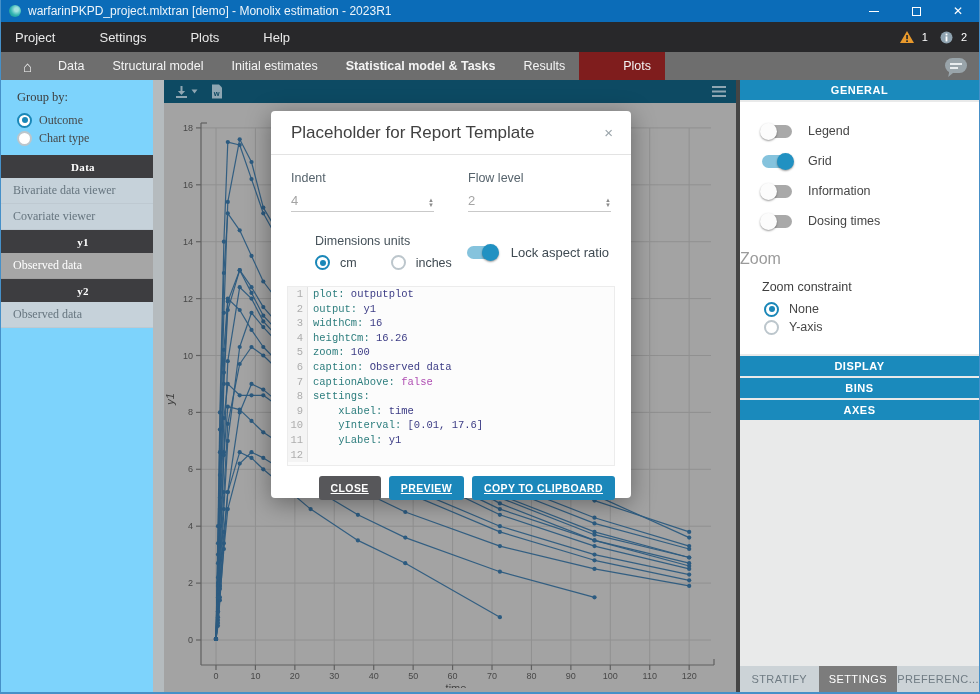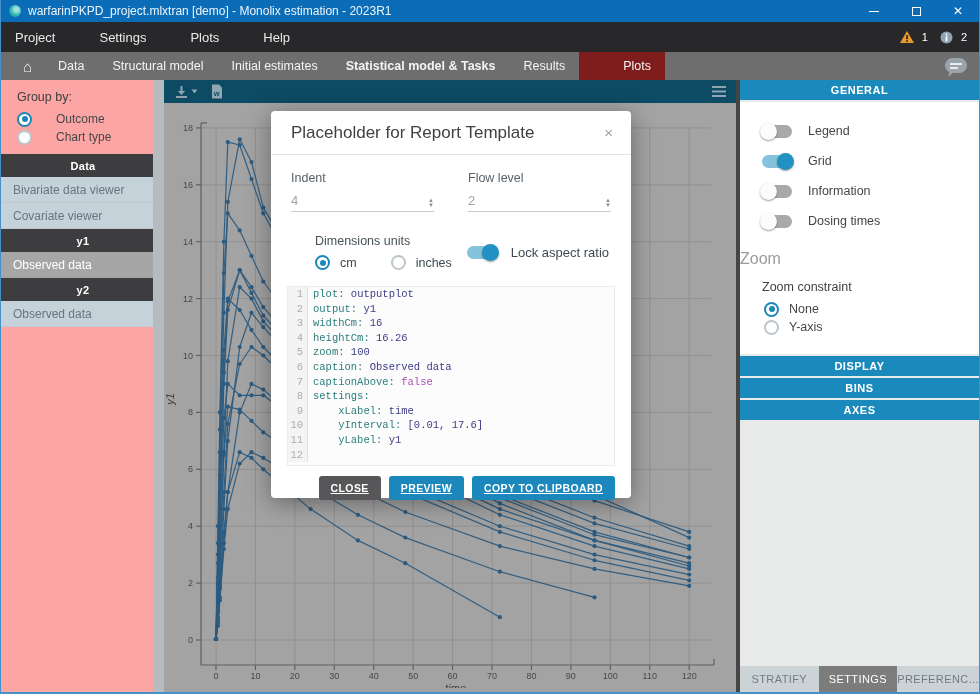--- a/index.html
+++ b/index.html
@@ -30,24 +30,24 @@
   .tabbar { position:absolute; left:0; top:52px; width:100%; height:28px; background:#6e6e6e; display:flex; align-items:stretch; color:#f4f4f4; font-size:12.5px; }
   .tab { display:flex; align-items:center; padding:0 14px; white-space:nowrap; }
   .tab.home { padding:0 12px 0 22px; font-size:15px; }
   .tab.emph { font-weight:bold; }
   .tab.active { background:#7f1d1d;padding-left:44px; }
   .chat-bubble { position:absolute; right:12px; top:6px; width:22px; height:15px; background:#99a4aa; border-radius:8px; }
   .chat-bubble::after { content:""; position:absolute; left:4px; bottom:-4px; border:4px solid transparent; border-top-color:#99a4aa; border-left-color:#99a4aa; transform:skewX(-12deg); }
   .chat-bubble i { position:absolute; left:5px; width:12px; height:1.5px; background:#e8ecee; display:block; }
   .chat-bubble i.l1 { top:5px; } .chat-bubble i.l2 { top:9px; width:8px; }
   
-  .sidebar { position:absolute; left:0; top:80px; width:164px; bottom:0; background:#fca5a5; font-size:12px; color:#444; }
+  .sidebar { position:absolute; left:0; top:80px; width:164px; bottom:0; background:#7dd3fc; font-size:12px; color:#444;font-family:Liberation Serif, serif; }
   .groupby { padding:10px 0 8px 16px; }
   .gb-label { font-size:12.5px; color:#3d3d3d; margin-bottom:6px; }
-  .gb-opt { display:flex; align-items:center; gap:24px; margin:3px 0 7px " -6px"; margin-left:-6px; padding-left:6px; height:18px; color:#474747; }
+  .gb-opt { display:flex; align-items:center; gap:7px; margin:3px 0 7px " -6px"; margin-left:-6px; padding-left:6px; height:18px; color:#474747; }
   .sec-header { height:23px; background:#3d3d40; color:#fff; font-size:11px; font-weight:bold; display:flex; align-items:center; justify-content:center; letter-spacing:.3px; }
   .side-item { height:26px; background:#c6d2da; color:#66757f; display:flex; align-items:center; padding-left:12px; border-bottom:1px solid rgba(0,0,0,.04); }
   .side-item.selected { background:#a6a6a6; color:#ffffff; }
   .v-divider-left { position:absolute; left:152px; top:80px; width:11px; bottom:0; background:#b5bbbe; }
   
   .chart-panel { position:absolute; left:163px; top:80px; width:572px; bottom:0; background:#a3a3a3; }
   .chart-toolbar { position:absolute; left:0; top:0; width:100%; height:23px; background:#0d4a63; display:flex; align-items:center; gap:12px; padding:0 10px; }
   .tb-icon { display:flex; align-items:center; gap:2px; }
   .tb-right { margin-left:auto; }
   .chart-svg-wrap { position:absolute; left:0; top:23px; right:0; bottom:0; }

